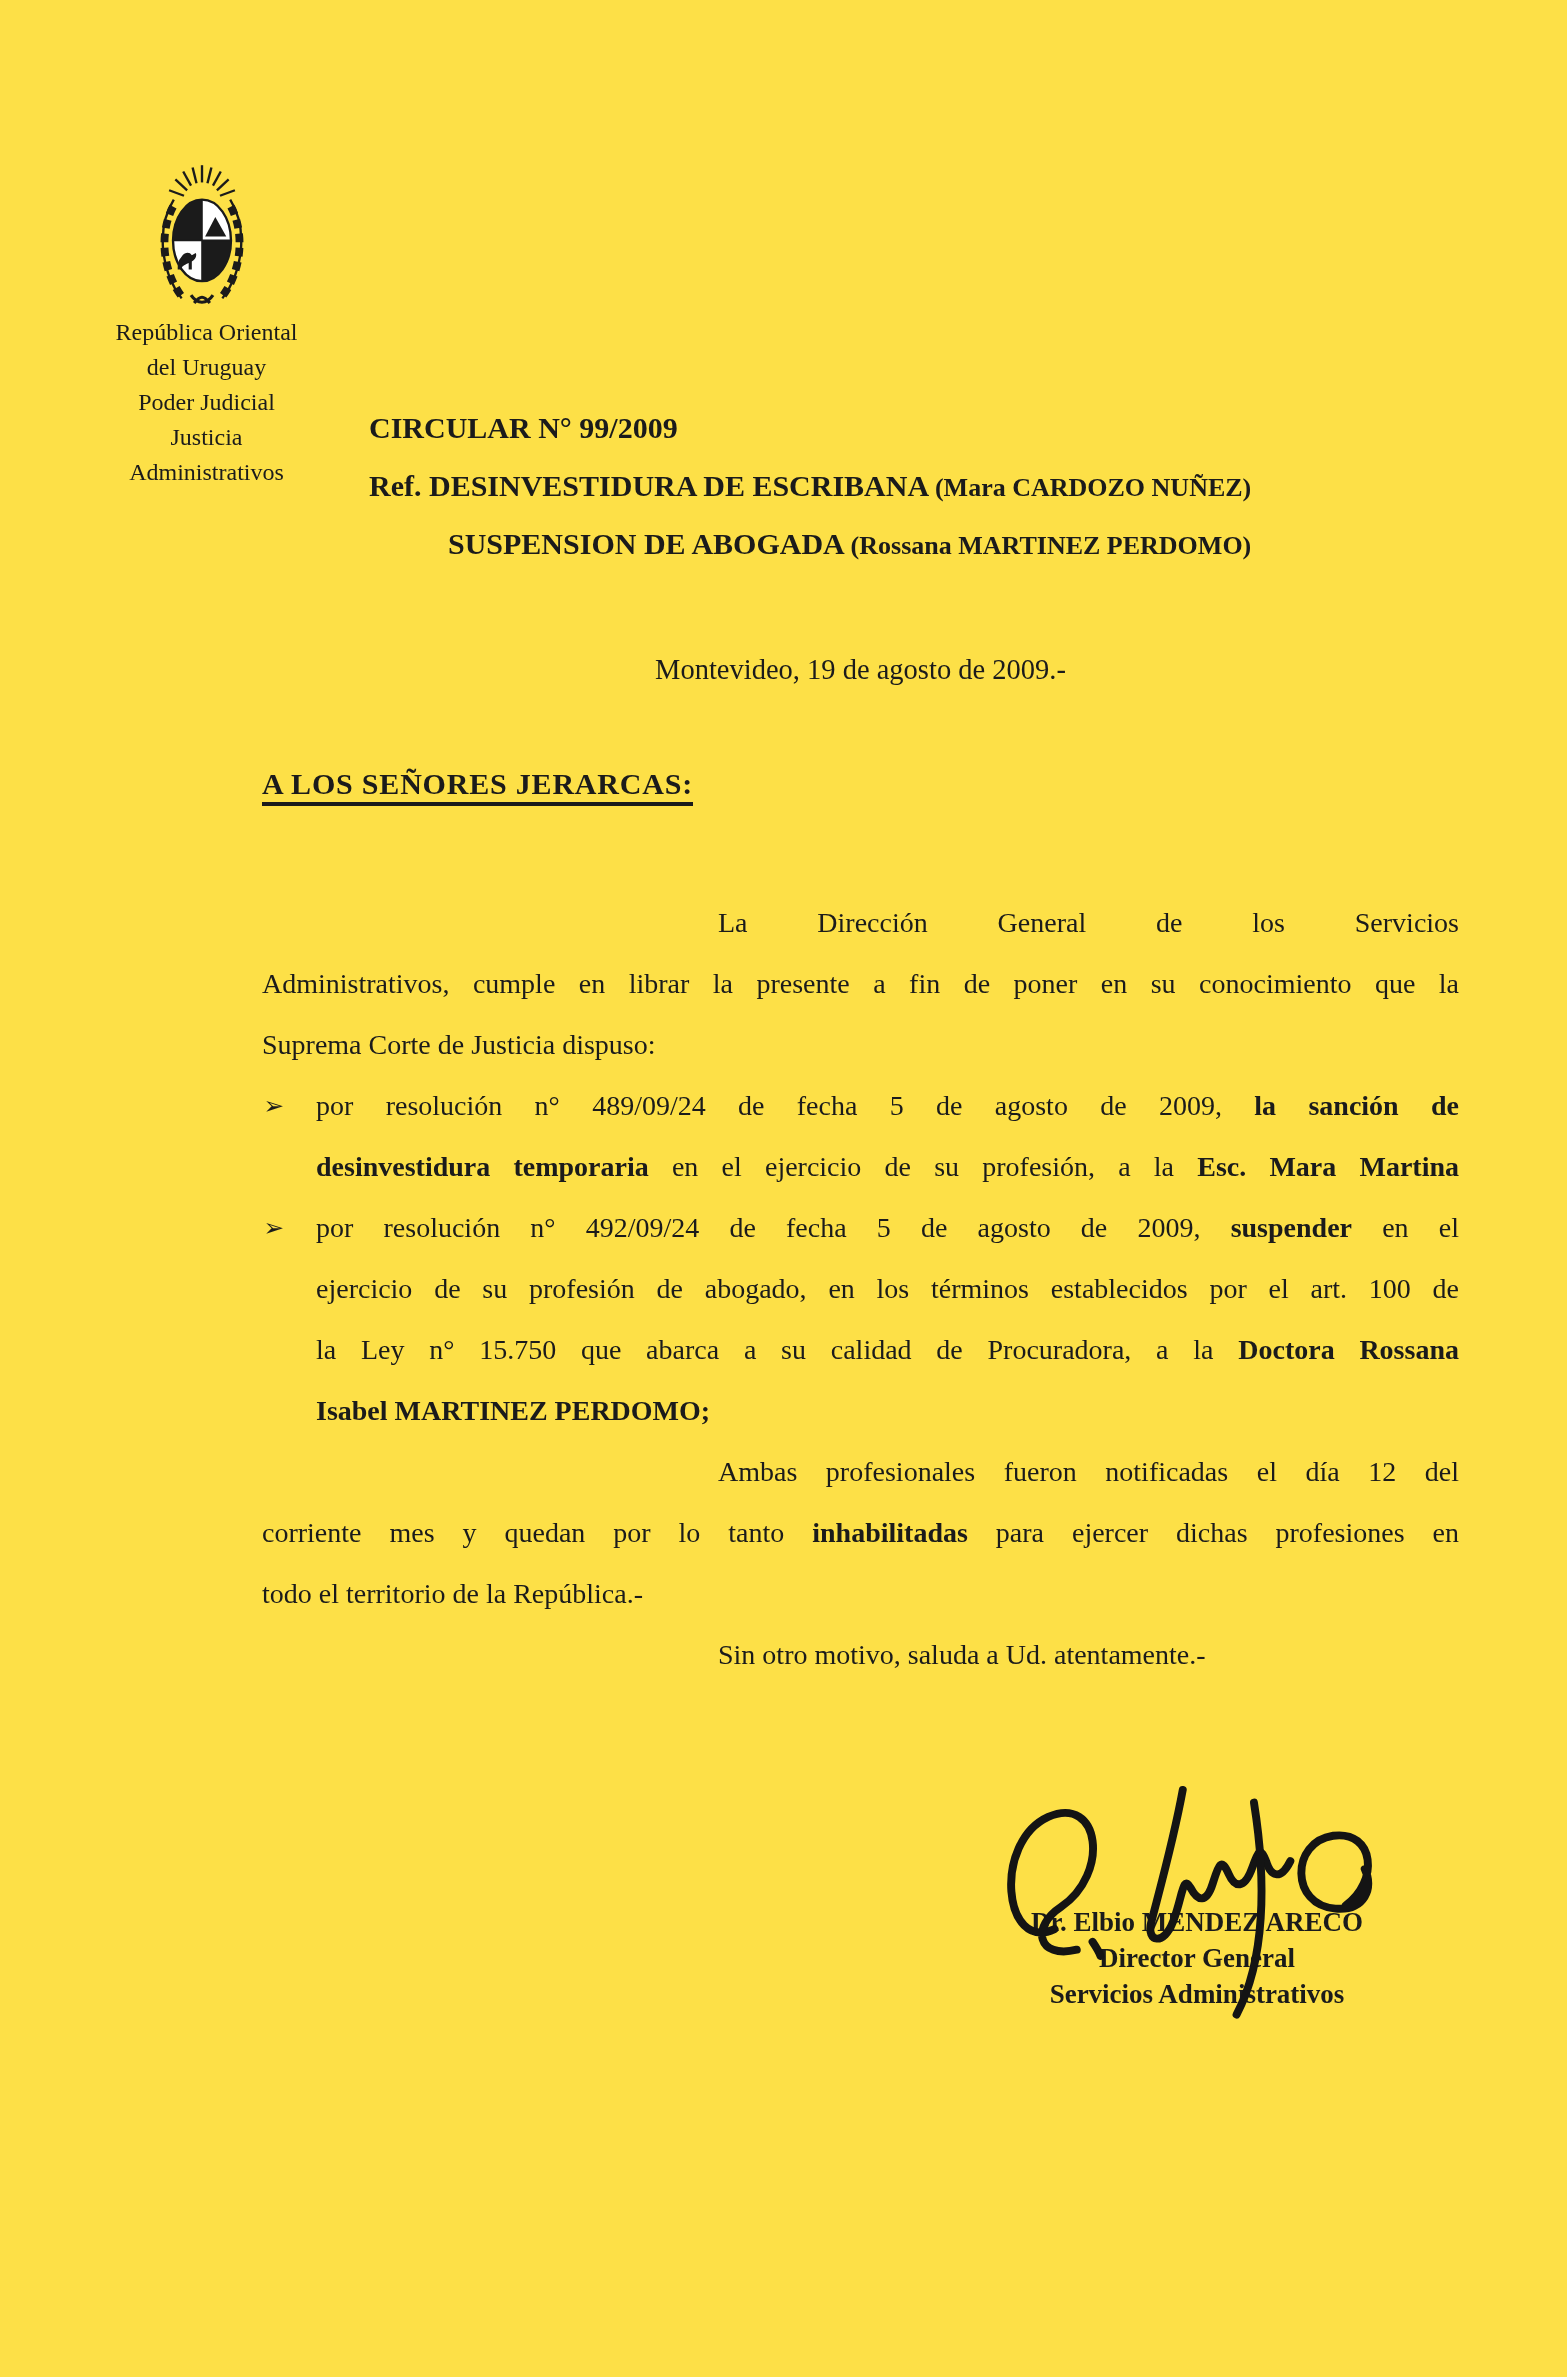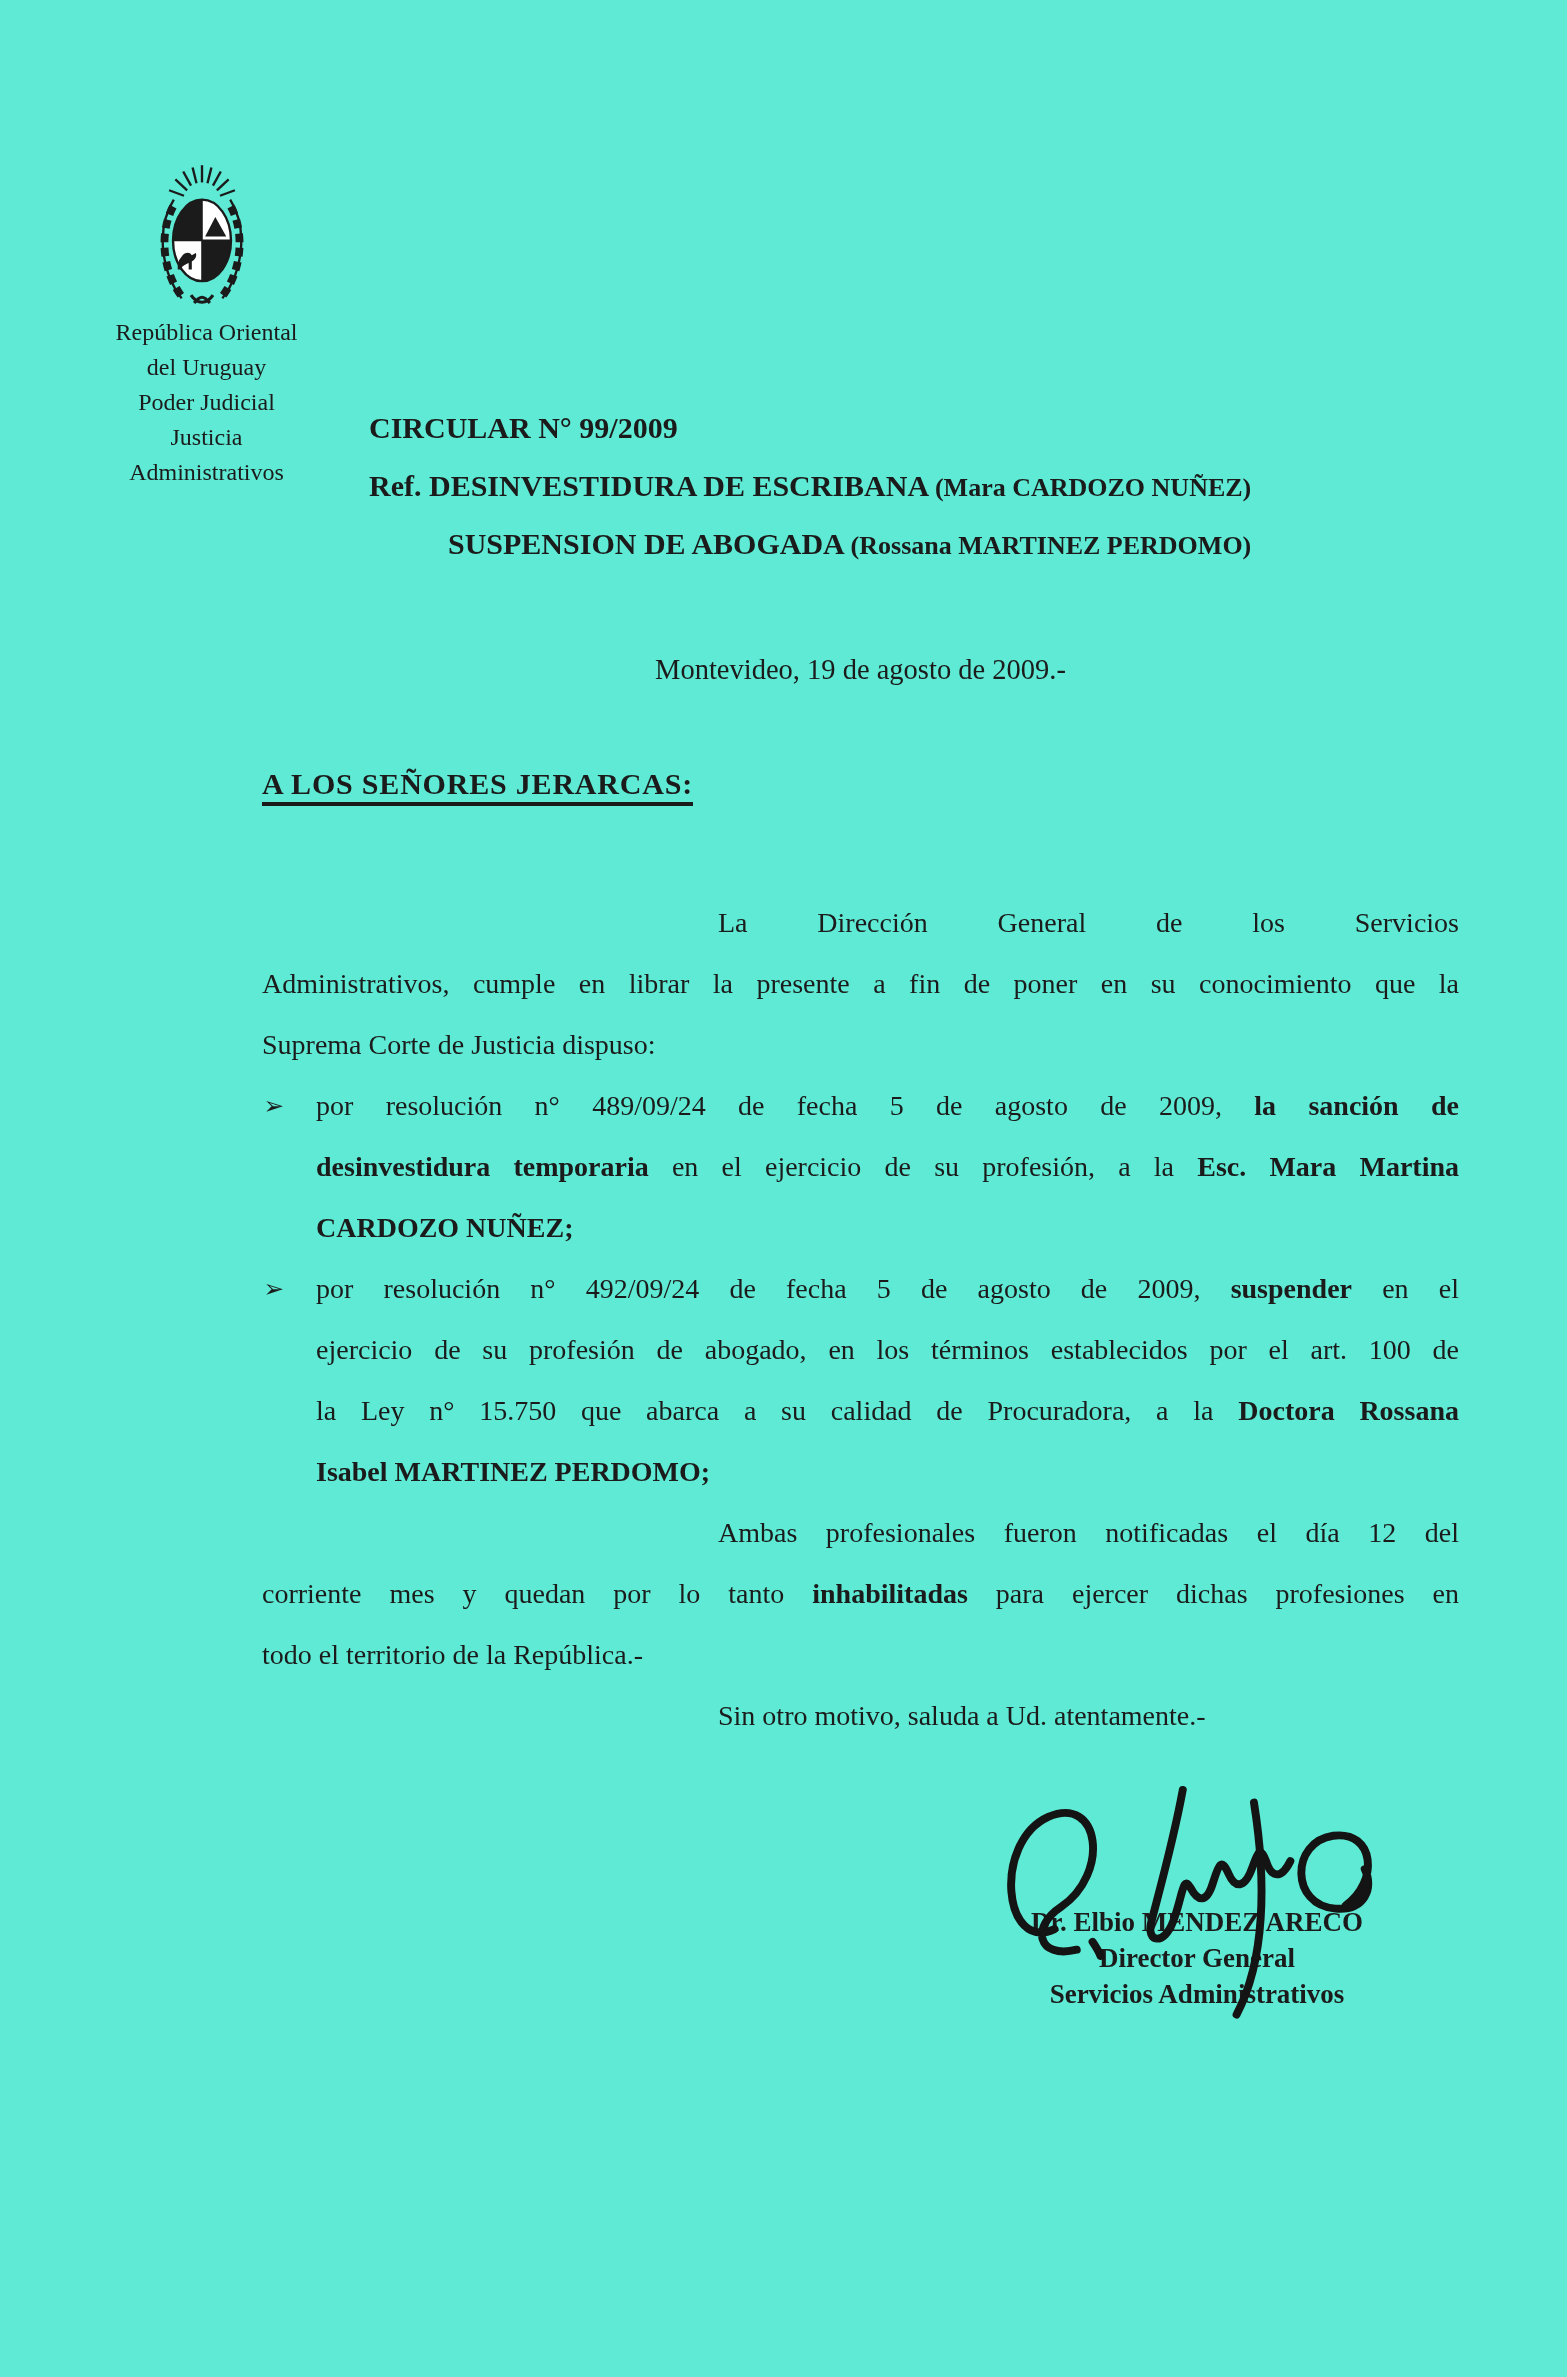--- a/index.html
+++ b/index.html
@@ -1,20 +1,20 @@
 <!DOCTYPE html>
 <html style="font-size:12.7px"><head>
 <meta charset="utf-8">
 <style>
   html, body { margin: 0; padding: 0; background: #e8e8e8; }
   #page {
     position: relative;
     width: 1568px;
     height: 2377px;
-    background: #5eead4;
+    background: #fde047;
     font-family: "Liberation Serif", serif;
     color: #1b1b1b;
     overflow: hidden;
   }
 
   
   #emblem {
     position: absolute;
     left: 155px;
     top: 152px;
@@ -191,21 +191,20 @@
   <div id="salutation">
     <span>A LOS SEÑORES JERARCAS:</span>
   </div>
 
   <div id="body-text">
       <div class="line j" style="padding-left: 456px;"><span>La Dirección General de los Servicios</span></div>
       <div class="line j"><span>Administrativos, cumple en librar la presente a fin de poner en su conocimiento que la</span></div>
       <div class="line"><span>Suprema Corte de Justicia dispuso:</span></div>
       <div class="line j hang"><span class="marker">➢</span><span>por resolución n° 489/09/24 de fecha 5 de agosto de 2009, </span><span class="b">la sanción de</span></div>
       <div class="line j hang"><span class="b">desinvestidura temporaria</span><span> en el ejercicio de su profesión, a la </span><span class="b">Esc. Mara Martina</span></div>
-      <div class="line hang"><span class="b">CARDOZO NUÑEZ;</span></div>
       <div class="line j hang"><span class="marker">➢</span><span>por resolución n° 492/09/24 de fecha 5 de agosto de 2009, </span><span class="b">suspender</span><span> en el</span></div>
       <div class="line j hang"><span>ejercicio de su profesión de abogado, en los términos establecidos por el art. 100 de</span></div>
       <div class="line j hang"><span>la Ley n° 15.750 que abarca a su calidad de Procuradora, a la </span><span class="b">Doctora Rossana</span></div>
       <div class="line hang"><span class="b">Isabel MARTINEZ PERDOMO;</span></div>
       <div class="line j" style="padding-left: 456px;"><span>Ambas profesionales fueron notificadas el día 12 del</span></div>
       <div class="line j"><span>corriente mes y quedan por lo tanto </span><span class="b">inhabilitadas</span><span> para ejercer dichas profesiones en</span></div>
       <div class="line"><span>todo el territorio de la República.-</span></div>
       <div class="line" style="padding-left: 456px;"><span>Sin otro motivo, saluda a Ud. atentamente.-</span></div>
     </div>
 

